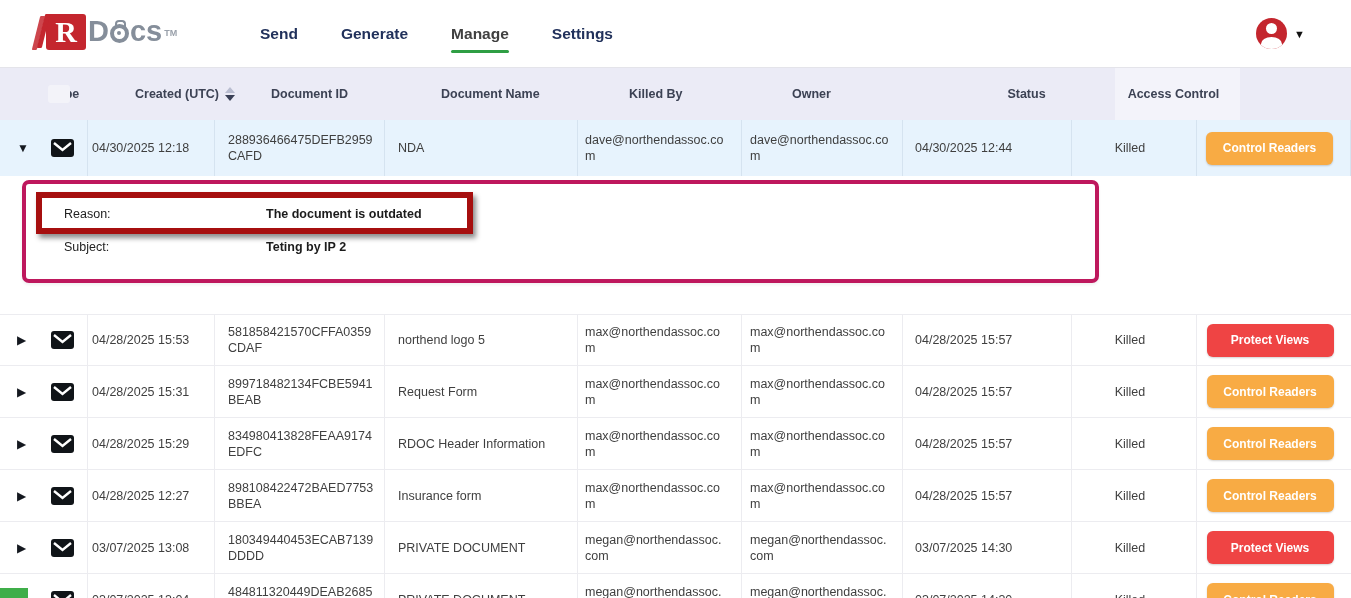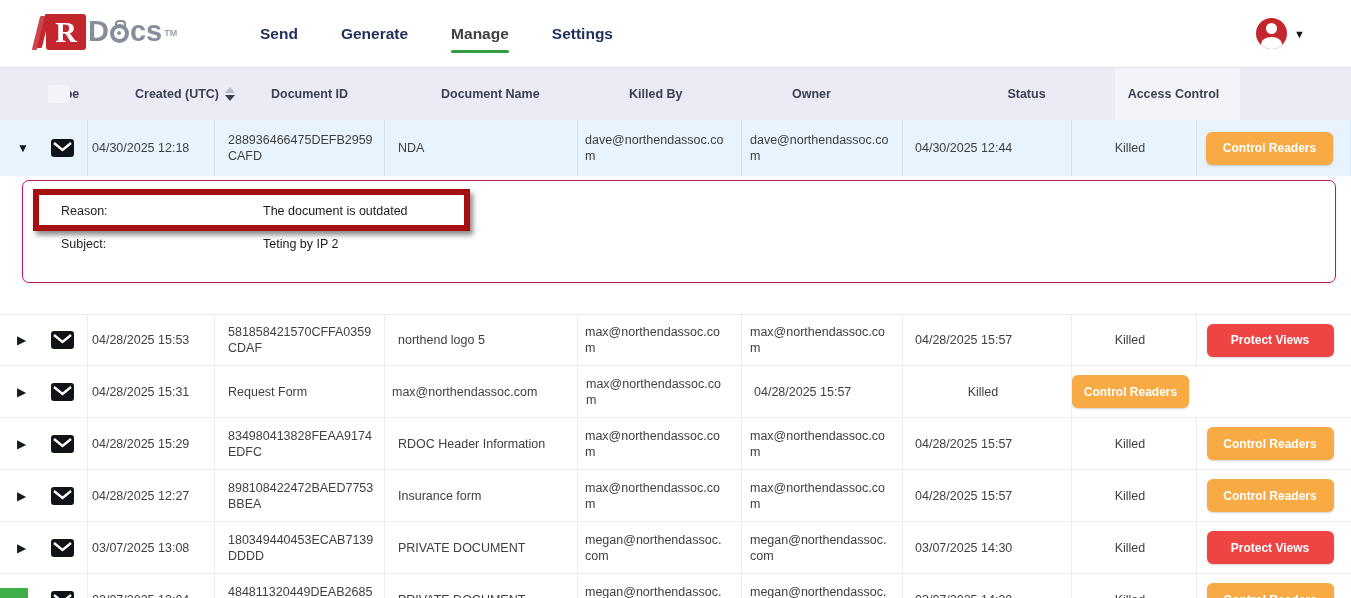--- a/index.html
+++ b/index.html
@@ -67,23 +67,23 @@
 
   .expand-glyph { font-size:12px; color:#14181f; cursor:pointer; width:13px; }
   .mail-icon { display:inline-flex; }
 
   .btn { width:127px; height:33px; border:none; border-radius:6px; color:#fff; font-family:"Liberation Sans", sans-serif; font-size:12px; font-weight:bold; cursor:pointer; box-shadow:0 1px 2px rgba(0,0,0,.18); }
   .btn.orange { background:#f8ab44; }
   .btn.blue { background:#ef4444; }
 
   
   .detail-zone { position:relative; height:138px; background:#fff; }
-  .detail-card { position:absolute; left:22px; top:4px; width:1314px; height:103px; background:#fff; border:1px solid #be185d; border-radius:7px; box-shadow:0 2px 3px rgba(0,0,0,.06); }
+  .detail-card { position:absolute; left:22px; top:4px; width:1077px; height:103px; background:#fff; border:4px solid #be185d; border-radius:7px; box-shadow:0 2px 3px rgba(0,0,0,.06); }
   .detail-label { position:absolute; font-size:12.5px; color:#222; }
-  .detail-value { position:absolute; font-size:12.5px; font-weight:normal; color:#1b1b1b; }
+  .detail-value { position:absolute; font-size:12.5px; font-weight:bold; color:#1b1b1b; }
   .lbl-reason { left:38px; top:23px; }
   .val-reason { left:240px; top:23px; }
   .lbl-subject { left:38px; top:56px; }
   .val-subject { left:240px; top:56px; }
   .redbox { position:absolute; left:10px; top:8px; width:437px; height:42px; border:6px solid #a60f0f; box-shadow:3px 4px 5px rgba(0,0,0,.45); }
 
   .green-artifact { position:absolute; left:0; bottom:0; width:28px; height:10px; background:#3fae49; }
 </style>
 </head>
 <body>
@@ -194,20 +194,21 @@
     <div class="td c-icons">
       <span class="expand-glyph">▶</span>
       <span class="mail-icon">
         <svg width="23" height="18" viewBox="0 0 23 18">
             <rect width="23" height="18" rx="3" fill="#101418"></rect>
             <path d="M3 4 L11.5 11 L20 4" stroke="#fff" stroke-width="2.4" fill="none"></path>
           </svg>
       </span>
     </div>
     <div class="td c-created">04/28/2025 15:31</div>
+    <div class="td c-id">899718482134FCBE5941BEAB</div>
     <div class="td c-name">Request Form</div>
     <div class="td c-owner">max@northendassoc.com</div>
     <div class="td c-killedby">max@northendassoc.com</div>
     <div class="td c-killeddate">04/28/2025 15:57</div>
     <div class="td c-status">Killed</div>
     <div class="td c-action">
         <button class="btn orange">Control Readers</button>
       </div>
   </div>
 

